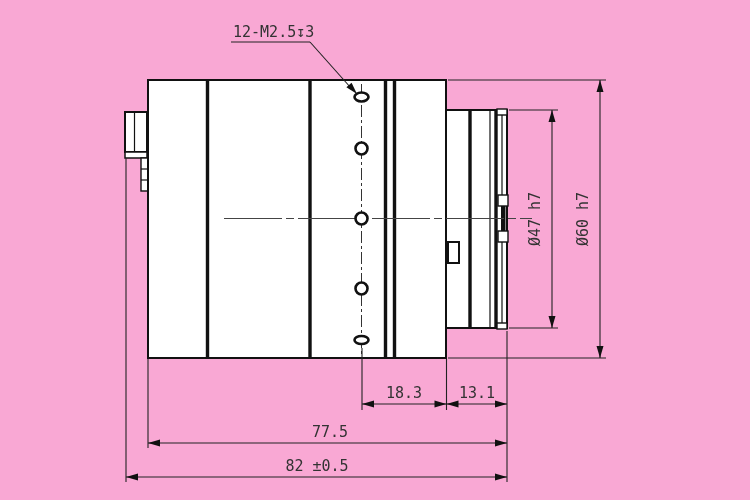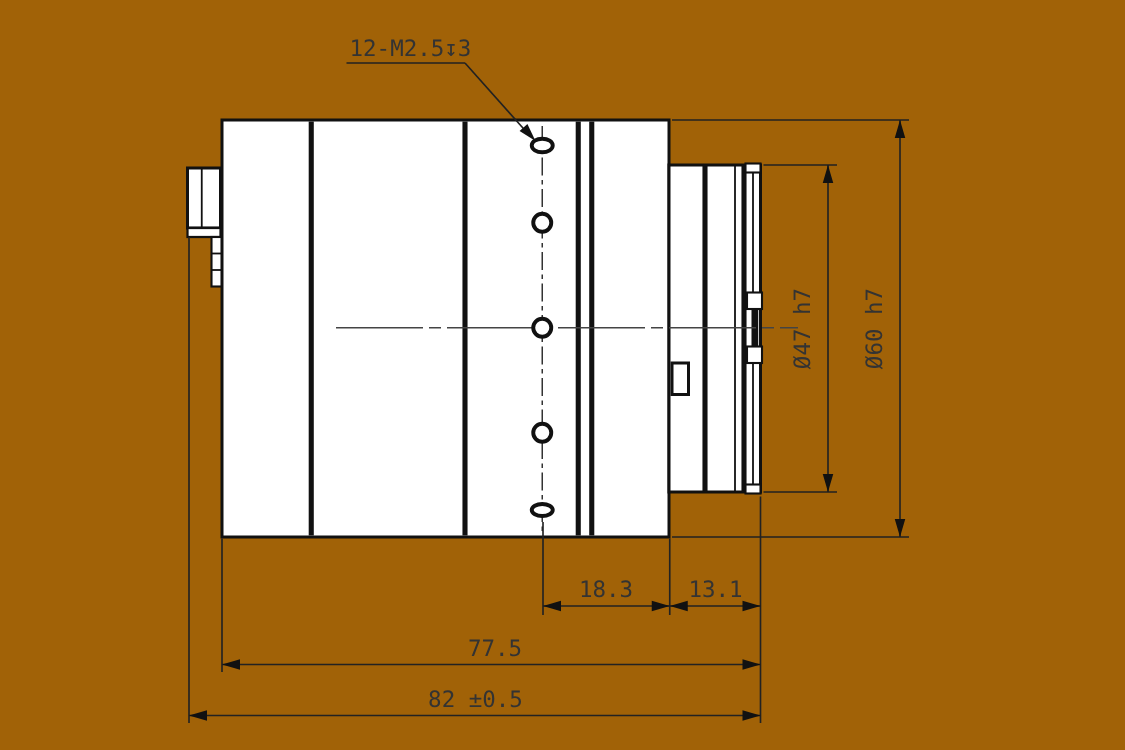--- a/index.html
+++ b/index.html
@@ -1,16 +1,16 @@
 <!DOCTYPE html>
 <html><head>
 <meta charset="utf-8">
 <style>
   html,body{margin:0;padding:0;background:#f4f4f4;}
-  .canvas{width:750px;height:500px;background:#a16207;position:relative;font-family:"DejaVu Sans Mono","DejaVu Sans",monospace;}
+  .canvas{width:750px;height:500px;background:#f9a8d4;position:relative;font-family:"DejaVu Sans Mono","DejaVu Sans",monospace;}
   svg{display:block;}
   .edge-thick{stroke:#111;stroke-width:3.4;fill:none;}
   .edge-thin{stroke:#111;stroke-width:1.2;fill:none;}
   .white-part{fill:#ffffff;stroke:#111;}
   .pitchline{stroke:#333;stroke-width:1;stroke-dasharray:12 3 3 3;fill:none;}
   .centerline{stroke:#444;stroke-width:1;stroke-dasharray:58 4 8 4;fill:none;}
   .hole{fill:#fff;stroke:#111;stroke-width:2.6;}
   .dimline{stroke:#222;stroke-width:1.1;fill:none;}
   .dimarrow{fill:#111;stroke:none;}
   .dim-text{fill:#333;font-size:15px;}

